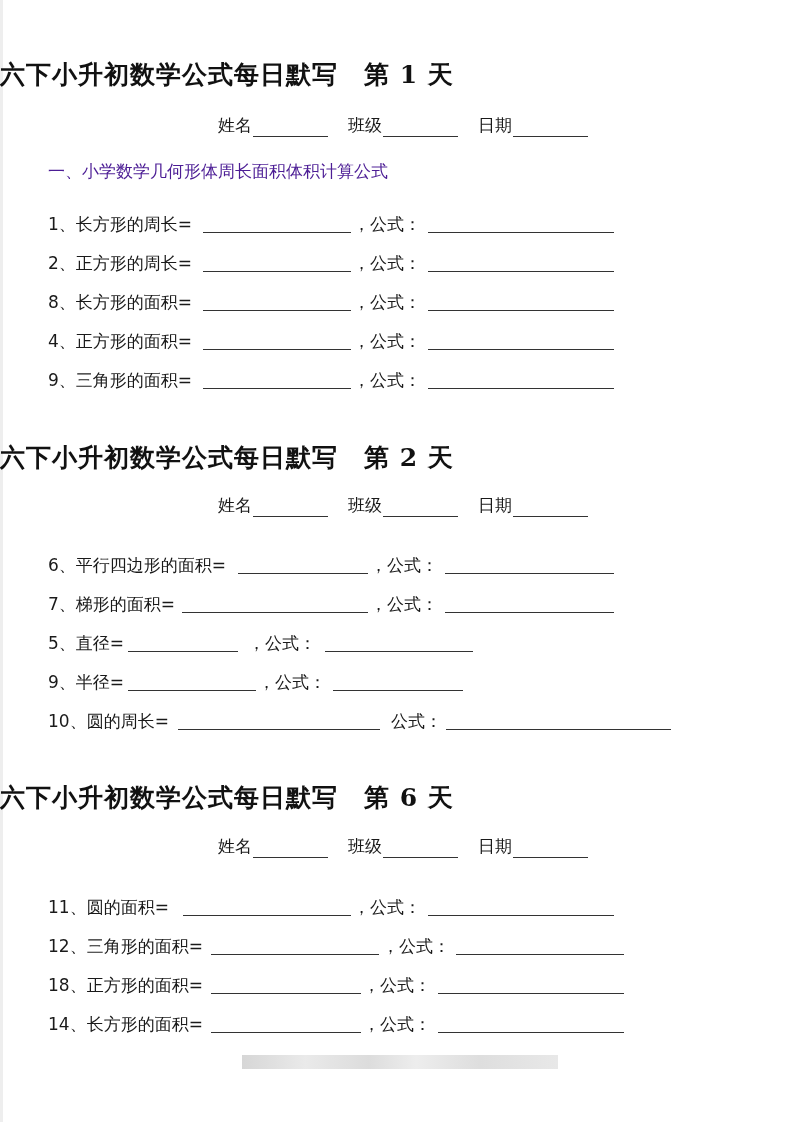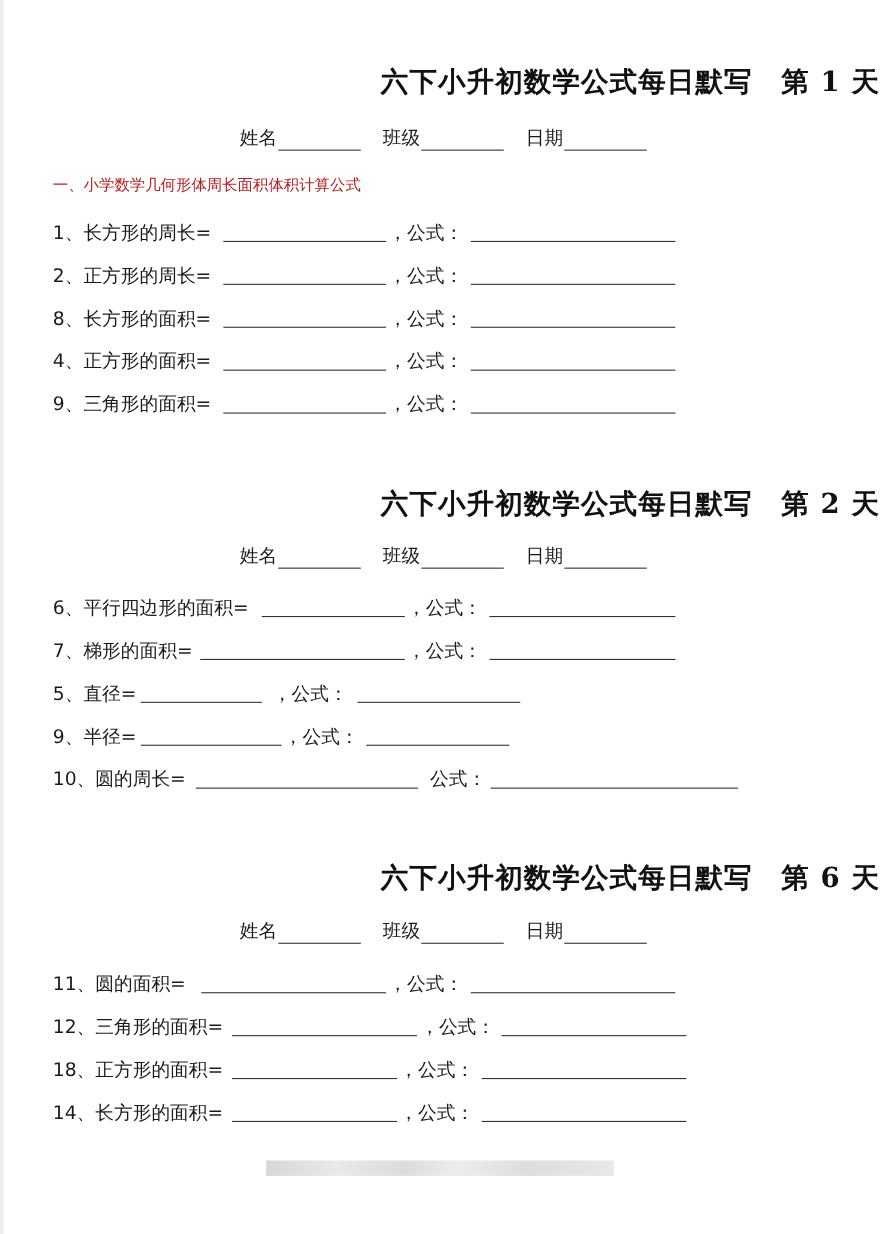--- a/index.html
+++ b/index.html
@@ -1,28 +1,28 @@
 <!DOCTYPE html>
 <html><head>
 <meta charset="utf-8">
 <style>
   html, body { margin: 0; padding: 0; background: #ffffff; }
   body { width: 800px; height: 1122px; position: relative; overflow: hidden;
          font-family: "DejaVu Sans", "Liberation Sans", sans-serif; color: #1a1a1a; }
   .page-edge { position: absolute; left: 0; top: 0; width: 3px; height: 1122px; background: #eeeeee; }
-  .title { position: absolute; left: 0; width: 800px; text-align: right;
+  .title { position: absolute; left: 0; width: 800px; text-align: left;
            font-family: "DejaVu Serif", "Liberation Serif", serif; font-weight: bold;
            font-size: 25px; color: #111; letter-spacing: 1px; }
   .title .day { margin-left: 26px; }
   .meta { position: absolute; left: 218px; font-size: 17px; color: #1a1a1a; display: flex; align-items: flex-end; }
   .meta .field { display: flex; align-items: flex-end; margin-right: 20px; }
   .meta .blank { display: inline-block; width: 75px; border-bottom: 1px solid #333; height: 18px; margin-left: 1px; }
-  .section { position: absolute; left: 48px; top: 160px; font-size: 14px; color: #b91c1c; }
+  .section { position: absolute; left: 48px; top: 160px; font-size: 17px; color: #4c1d95; }
   .row { position: absolute; left: 48px; font-size: 17px; height: 24px; white-space: nowrap; }
-  .row > * { position: absolute; top: 0; text-align: center; }
+  .row > * { position: absolute; top: 13px; text-align: center; }
   .row .line { border-bottom: 1px solid #333; height: 19px; }
   .footer-bar { position: absolute; left: 242px; top: 1055px; width: 316px; height: 14px;
                 background: linear-gradient(90deg, #cfcfcf, #e6e6e6 20%, #d6d6d6 40%, #eaeaea 55%, #d8d8d8 75%, #e4e4e4); opacity: 0.85; }
 </style>
 </head>
 <body>
 
 <div class="page-edge"></div>
 
 <div class="title" style="top:58px;">

